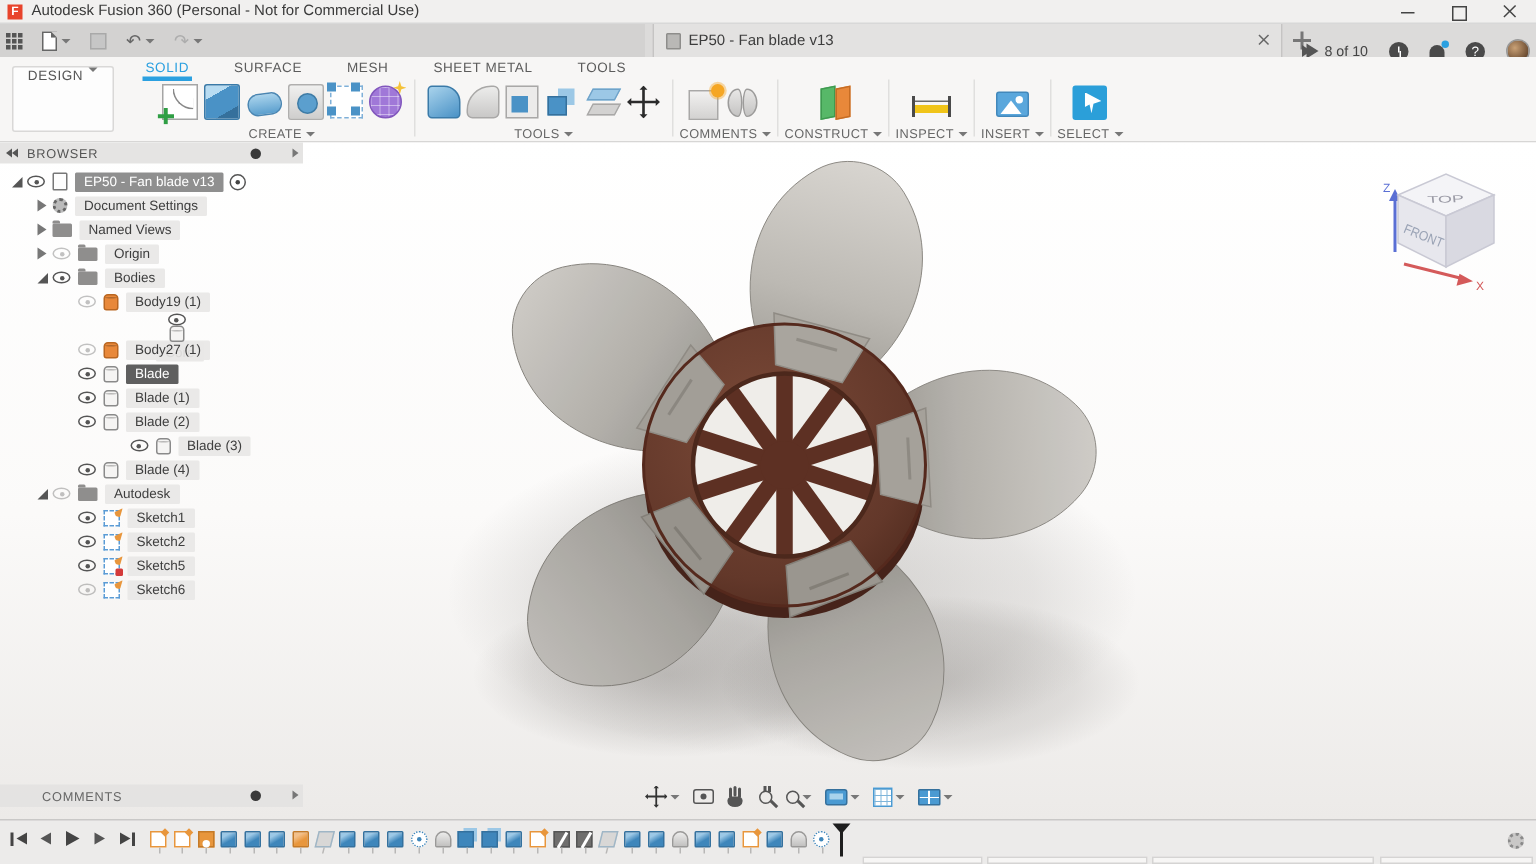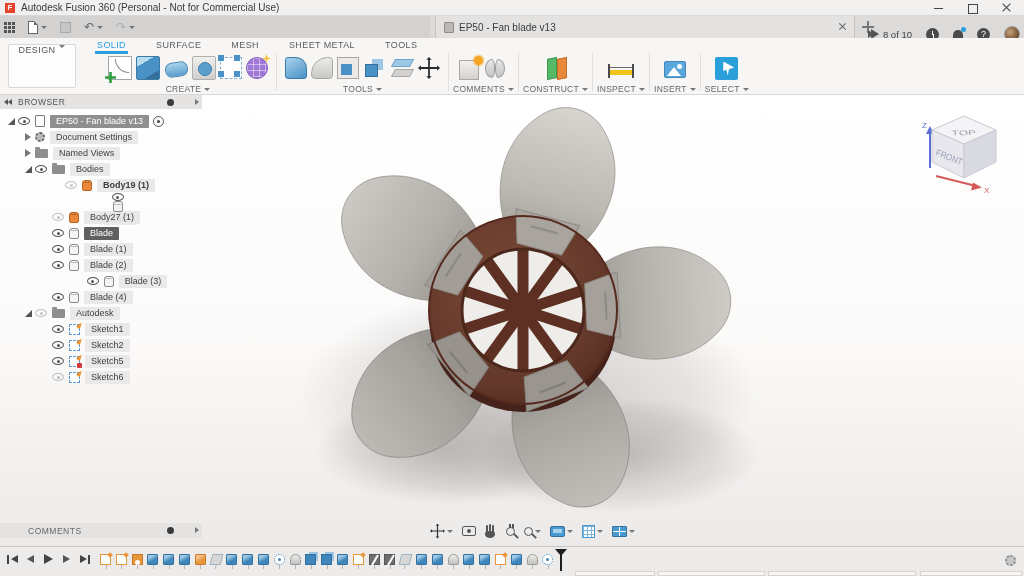--- a/index.html
+++ b/index.html
@@ -487,26 +487,32 @@
             <span class="tw closed"></span>
             <span class="tico gear"></span>
             <span class="tlabel">Document Settings</span>
           </div>
           <div class="trow" style="padding-left: 21px;">
             <span class="tw closed"></span>
             <span class="tico folder"></span>
             <span class="tlabel">Named Views</span>
           </div>
           <div class="trow" style="padding-left: 21px;">
+            <span class="tw closed"></span>
+            <span class="eye dim"></span>
+            <span class="tico folder"></span>
+            <span class="tlabel">Origin</span>
+          </div>
+          <div class="trow" style="padding-left: 21px;">
             <span class="tw open"></span>
             <span class="eye"></span>
             <span class="tico folder"></span>
             <span class="tlabel">Bodies</span>
           </div>
-          <div class="trow" style="padding-left: 51px; font-weight: bold;">
+          <div class="trow" style="padding-left: 38px;">
             <span class="tw none"></span>
             <span class="eye dim"></span>
             <span class="tico body-orange"></span>
             <span class="tlabel">Body19 (1)</span>
           </div>
           <div class="trow" style="padding-left: 38px; flex-direction: column;">
             <span class="tw none"></span>
             <span class="eye"></span>
             <span class="tico body-white"></span>
             <span class="tlabel">Core</span>

